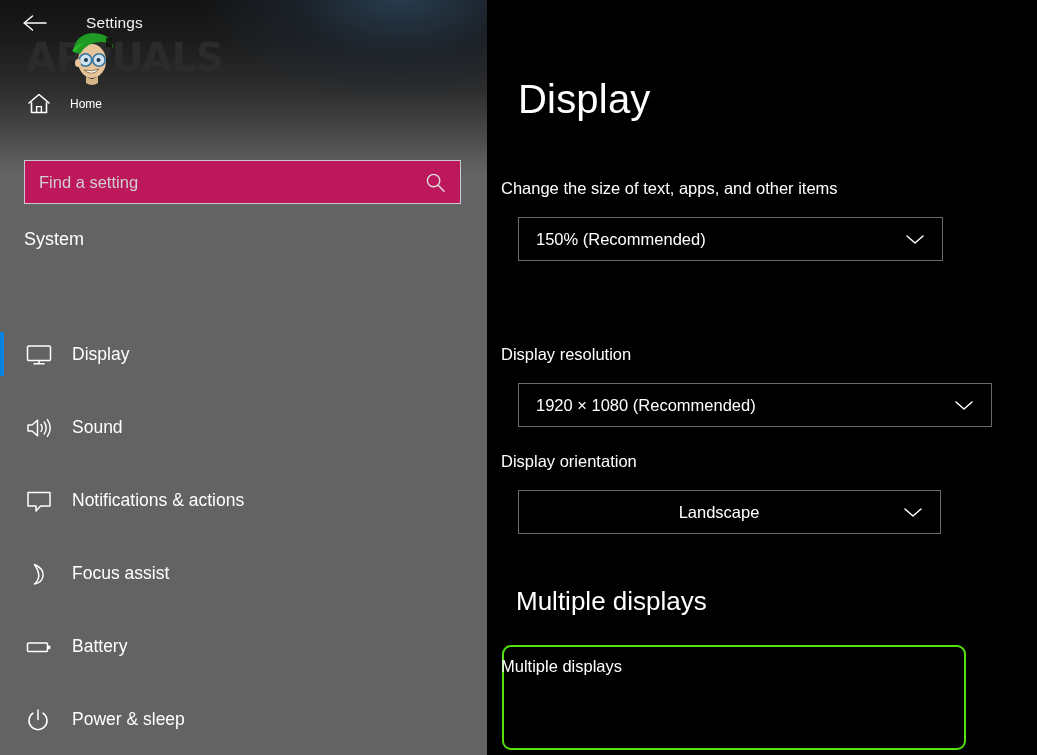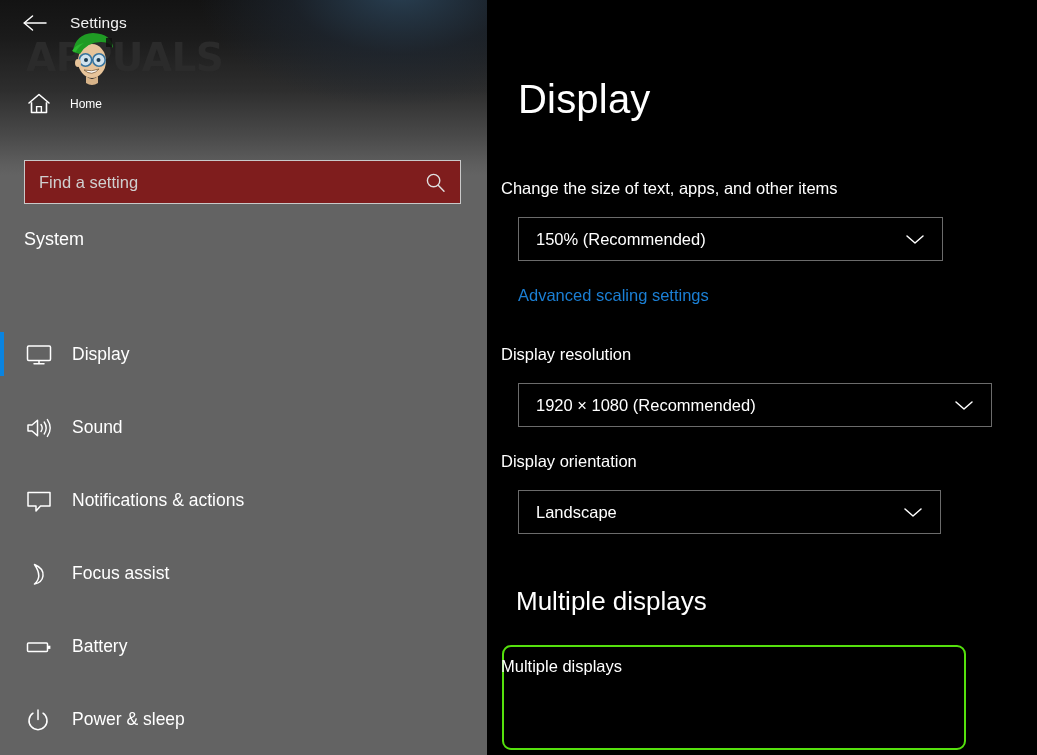--- a/index.html
+++ b/index.html
@@ -41,21 +41,21 @@
   }
   .back-btn {
     width:46px; height:40px;
     display:flex; align-items:center; justify-content:center;
     margin-left:12px;
   }
   .back-btn svg { display:block; }
   .win-title {
     font-size:15.5px;
     color:#f2f2f2;
-    margin-left:12px;
+    margin-left:28px;
     letter-spacing:0.1px;
     font-weight:400;
   }
 
   
   .watermark {
     position:absolute;
     left:26px; top:38px;
     z-index:2;
     pointer-events:none;
@@ -92,21 +92,21 @@
   }
 
   .search-wrap {
     position:absolute;
     left:24px; top:160px;
     width:437px; height:44px;
     z-index:3;
   }
   .search-box {
     width:100%; height:100%;
-    background:#7f1d1d;
+    background:#be185d;
     border:1px solid #c9c9c9;
     display:flex; align-items:center;
     padding:0 14px;
   }
   .search-box input {
     flex:1 1 auto;
     background:transparent;
     border:none; outline:none;
     color:#d9d9d9;
     font-size:16.5px;
@@ -364,34 +364,33 @@
     <div class="field-label" style="top:179px;">Change the size of text, apps, and other items</div>
     <div class="combo" style="top:217px; width:425px;">
       <span class="val">150% (Recommended)</span>
       <span class="chev">
         <svg width="22" height="14" viewBox="0 0 22 14" aria-hidden="true">
           <path d="M3 4 L11 11 L19 4" fill="none" stroke="#ffffff" stroke-width="1.5" stroke-linecap="round" stroke-linejoin="round"></path>
         </svg>
       </span>
     </div>
 
-    <a class="link" style="top:286px;" href="#">Advanced scaling settings</a>
 
     <div class="field-label" style="top:345px;">Display resolution</div>
     <div class="combo" style="top:383px; width:474px;">
       <span class="val">1920 × 1080 (Recommended)</span>
       <span class="chev">
         <svg width="22" height="14" viewBox="0 0 22 14" aria-hidden="true">
           <path d="M3 4 L11 11 L19 4" fill="none" stroke="#ffffff" stroke-width="1.5" stroke-linecap="round" stroke-linejoin="round"></path>
         </svg>
       </span>
     </div>
 
     <div class="field-label" style="top:452px;">Display orientation</div>
-    <div class="combo" style="top:490px; width:423px;">
+    <div class="combo" style="top:490px; width:423px;text-align:center;">
       <span class="val">Landscape</span>
       <span class="chev">
         <svg width="22" height="14" viewBox="0 0 22 14" aria-hidden="true">
           <path d="M3 4 L11 11 L19 4" fill="none" stroke="#ffffff" stroke-width="1.5" stroke-linecap="round" stroke-linejoin="round"></path>
         </svg>
       </span>
     </div>
 
     <div class="sub-head" style="top:588px;">Multiple displays</div>
 

